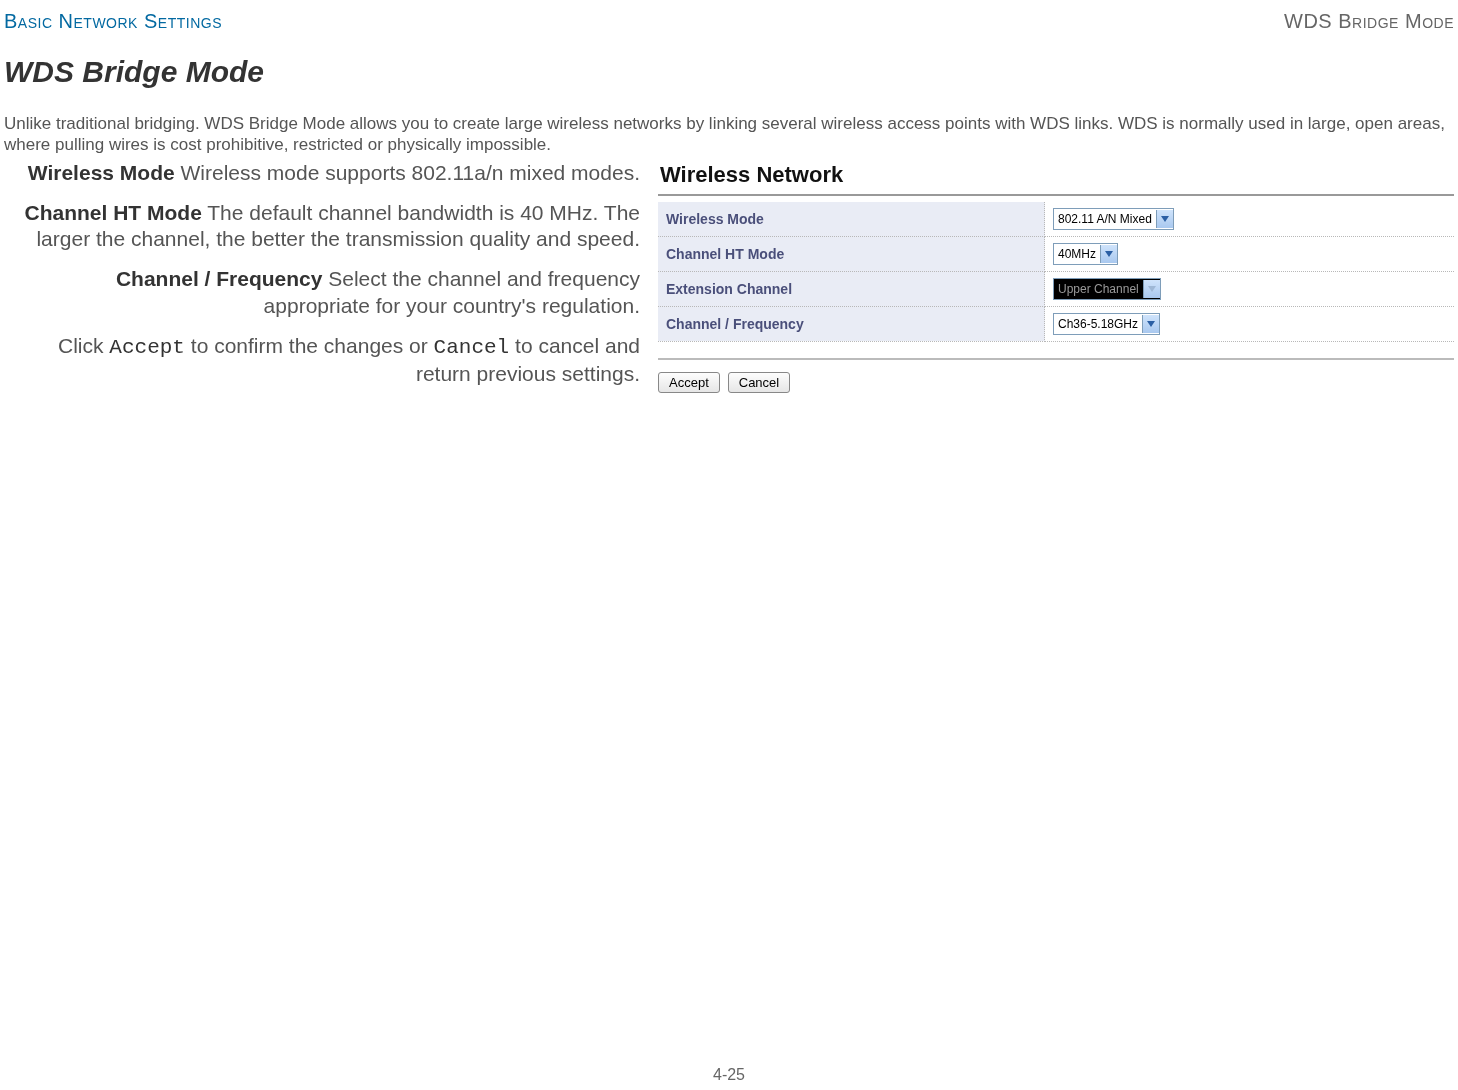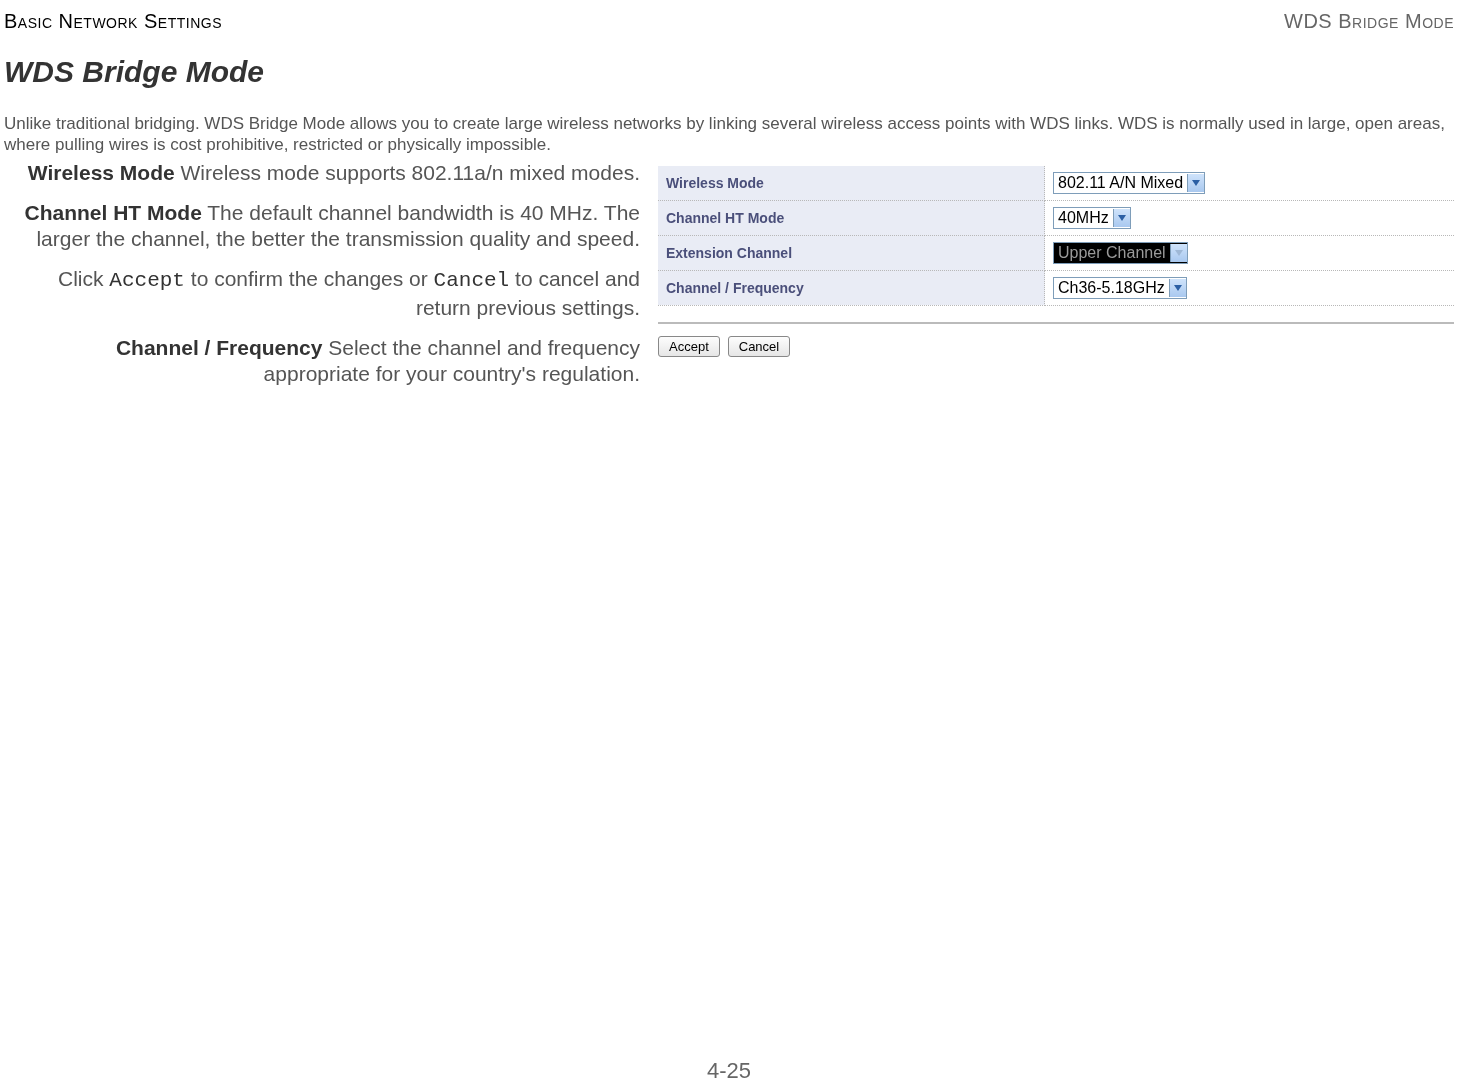--- a/index.html
+++ b/index.html
@@ -11,21 +11,21 @@
     height: 1090px;
     position: relative;
     box-sizing: border-box;
   }
   .header-left {
     position: absolute;
     top: 10px;
     left: 4px;
     font-variant: small-caps;
     font-size: 20px;
-    color: #000000;
+    color: #0369a1;
     letter-spacing: 0.5px;
   }
   .header-right {
     position: absolute;
     top: 10px;
     right: 4px;
     font-variant: small-caps;
     font-size: 20px;
     color: #666;
     letter-spacing: 0.5px;
@@ -110,21 +110,21 @@
   }
   table.settings tr td:last-child {
     background: #fff;
   }
   .select-like {
     display: inline-flex;
     align-items: center;
     border: 1px solid #7e9db9;
     background: #fff;
     font-family: Tahoma, Arial, sans-serif;
-    font-size: 16px;
+    font-size: 12px;
     color: #000;
     height: 20px;
     padding: 0 0 0 4px;
   }
   .select-like.disabled {
     color: #9a9a9a;
     background: #000000;
   }
   .select-arrow {
     display: inline-flex;
@@ -153,21 +153,21 @@
     color: #000;
     padding: 2px 10px;
     border-radius: 3px;
   }
   .page-num {
     position: absolute;
     bottom: 6px;
     left: 0;
     right: 0;
     text-align: center;
-    font-size: 22px;
+    font-size: 16px;
     color: #666;
   }
 </style>
 </head>
 <body>
 
 <div class="header-left">Basic Network Settings</div>
 <div class="header-right">WDS Bridge Mode</div>
 
 <div class="content">
@@ -181,31 +181,32 @@
       <p class="para">
         <b>Wireless Mode</b><span>  Wireless mode supports 802.11a/n mixed modes.</span>
       </p>
 
       <p class="para">
         <b>Channel HT Mode</b><span>  The default channel bandwidth is 40 MHz. The larger the channel, the better the transmission quality and speed.</span>
       </p>
 
 
       <p class="para">
+        <b>Channel / Frequency</b><span>  Select the channel and frequency appropriate for your country's regulation.</span>
+      </p>
+
+      <p class="para">
         <span>Click </span><span class="mono">Accept</span><span> to confirm the changes or </span><span class="mono">Cancel</span><span> to cancel and return previous settings.</span>
-      </p>
-
-      <p class="para">
-        <b>Channel / Frequency</b><span>  Select the channel and frequency appropriate for your country's regulation.</span>
       </p>
 
     </div>
 
     <div class="right-col">
       <div class="panel">
+        <div class="panel-title">Wireless Network</div>
 
         <table class="settings">
           <tbody>
               <tr>
             <td>Wireless Mode</td>
             <td>
               <span class="select-like">
                 <span>802.11 A/N Mixed</span>
                 <span class="select-arrow">
                   <svg width="8" height="6">

